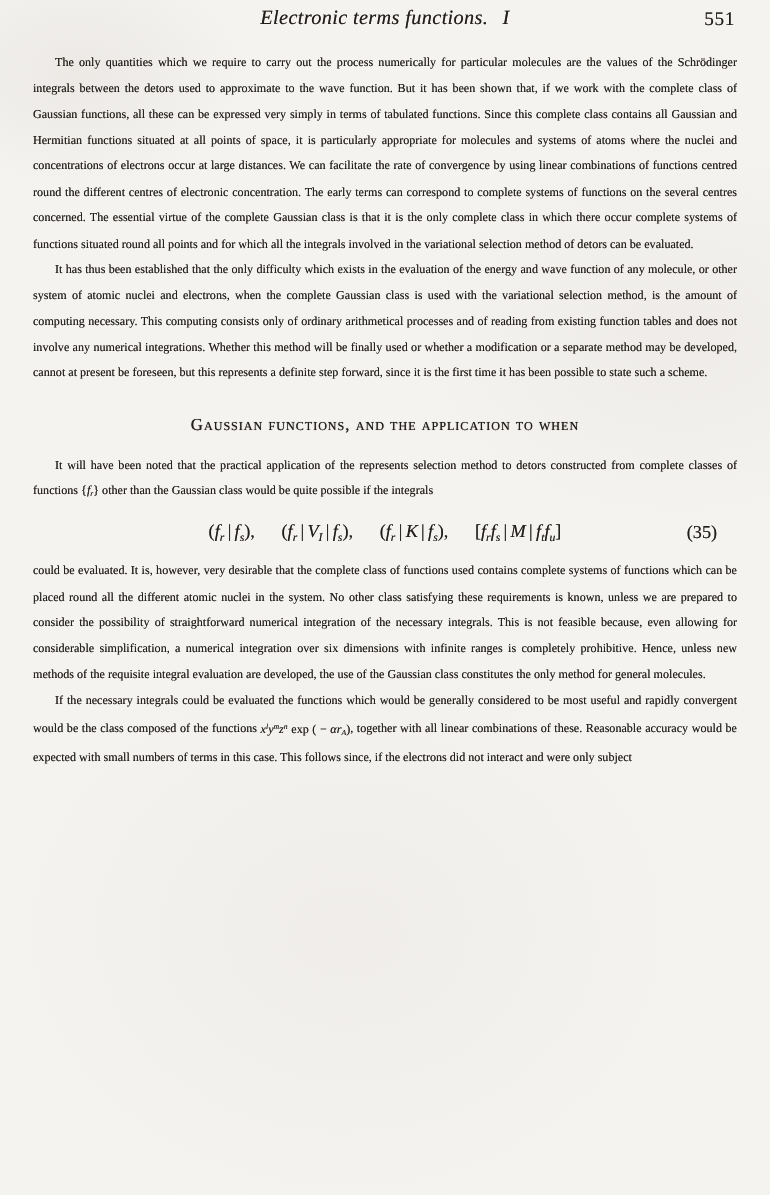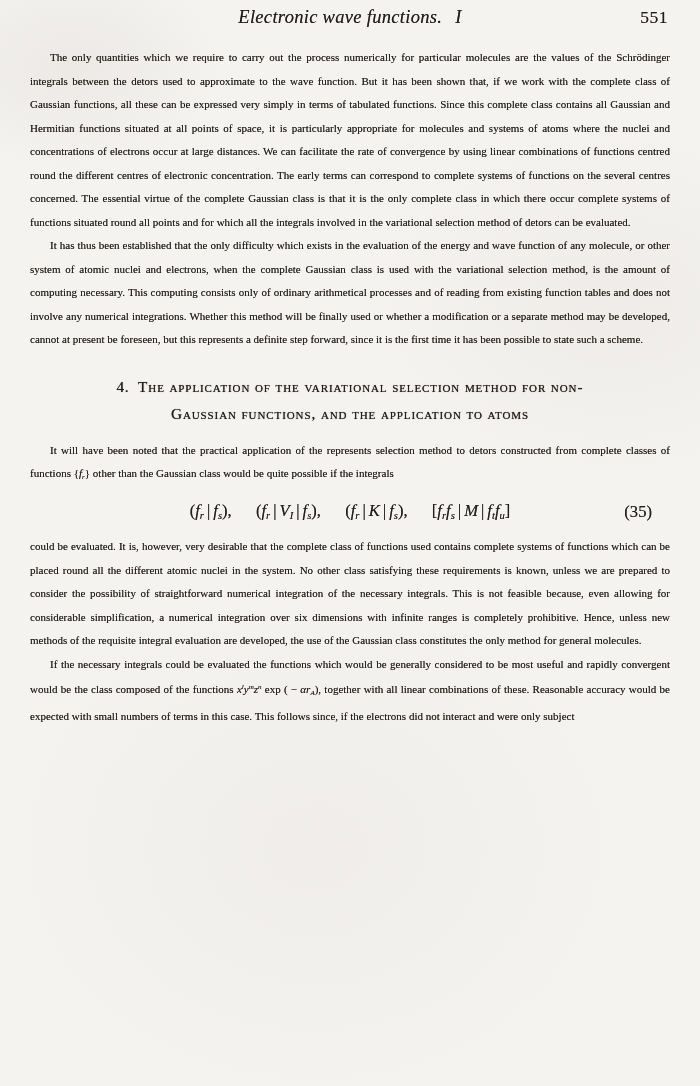--- a/index.html
+++ b/index.html
@@ -83,31 +83,30 @@
   .sb { font-size: 64%; vertical-align: -0.32em; }
   .sp { font-size: 64%; vertical-align: 0.5em; }
   .math { white-space: nowrap; }
 </style>
 </head>
 <body>
 
 <div class="page">
 
   <div class="hdr">
-    <div class="hdr-title"><span>Electronic wave functions.</span><span class="hdr-part">I</span></div>
+    <div class="hdr-title"><span>Electronic terms functions.</span><span class="hdr-part">I</span></div>
     <span class="hdr-pageno">551</span>
   </div>
 
   <p class="para">The only quantities which we require to carry out the process numerically for particular molecules are the values of the Schrödinger integrals between the detors used to approximate to the wave function. But it has been shown that, if we work with the complete class of Gaussian functions, all these can be expressed very simply in terms of tabulated functions. Since this complete class contains all Gaussian and Hermitian functions situated at all points of space, it is particularly appropriate for molecules and systems of atoms where the nuclei and concentrations of electrons occur at large distances. We can facilitate the rate of convergence by using linear combinations of functions centred round the different centres of electronic concentration. The early terms can correspond to complete systems of functions on the several centres concerned. The essential virtue of the complete Gaussian class is that it is the only complete class in which there occur complete systems of functions situated round all points and for which all the integrals involved in the variational selection method of detors can be evaluated.</p>
 
   <p class="para">It has thus been established that the only difficulty which exists in the evaluation of the energy and wave function of any molecule, or other system of atomic nuclei and electrons, when the complete Gaussian class is used with the variational selection method, is the amount of computing necessary. This computing consists only of ordinary arithmetical processes and of reading from existing function tables and does not involve any numerical integrations. Whether this method will be finally used or whether a modification or a separate method may be developed, cannot at present be foreseen, but this represents a definite step forward, since it is the first time it has been possible to state such a scheme.</p>
 
   <div class="section-heading">
-    <div><span class="sh-num">4.</span><span class="sc">The application of the variational selection method for non-</span></div>
-    <div class="sc">Gaussian functions, and the application to atoms</div>
+    <div class="sc">Gaussian functions, and the application to when</div>
   </div>
 
   <p class="para"><span>It will have been noted that the practical application of the represents selection method to detors constructed from complete classes of functions </span><span class="math"><span>{</span><i>f</i><span class="sb"><i>r</i></span><span>}</span></span><span> other than the Gaussian class would be quite possible if the integrals</span></p>
 
   <div class="equation">
     <span class="eq-term"><span>(</span><i>f</i><span class="sb"><i>r</i></span><span class="bar">|</span><i>f</i><span class="sb"><i>s</i></span><span>),</span></span>
     <span class="eq-term"><span>(</span><i>f</i><span class="sb"><i>r</i></span><span class="bar">|</span><i>V</i><span class="sb"><i>I</i></span><span class="bar">|</span><i>f</i><span class="sb"><i>s</i></span><span>),</span></span>
     <span class="eq-term"><span>(</span><i>f</i><span class="sb"><i>r</i></span><span class="bar">|</span><i>K</i><span class="bar">|</span><i>f</i><span class="sb"><i>s</i></span><span>),</span></span>
     <span class="eq-term"><span>[</span><i>f</i><span class="sb"><i>r</i></span><i>f</i><span class="sb"><i>s</i></span><span class="bar">|</span><i>M</i><span class="bar">|</span><i>f</i><span class="sb"><i>t</i></span><i>f</i><span class="sb"><i>u</i></span><span>]</span></span>
     <span class="eq-num">(35)</span>

